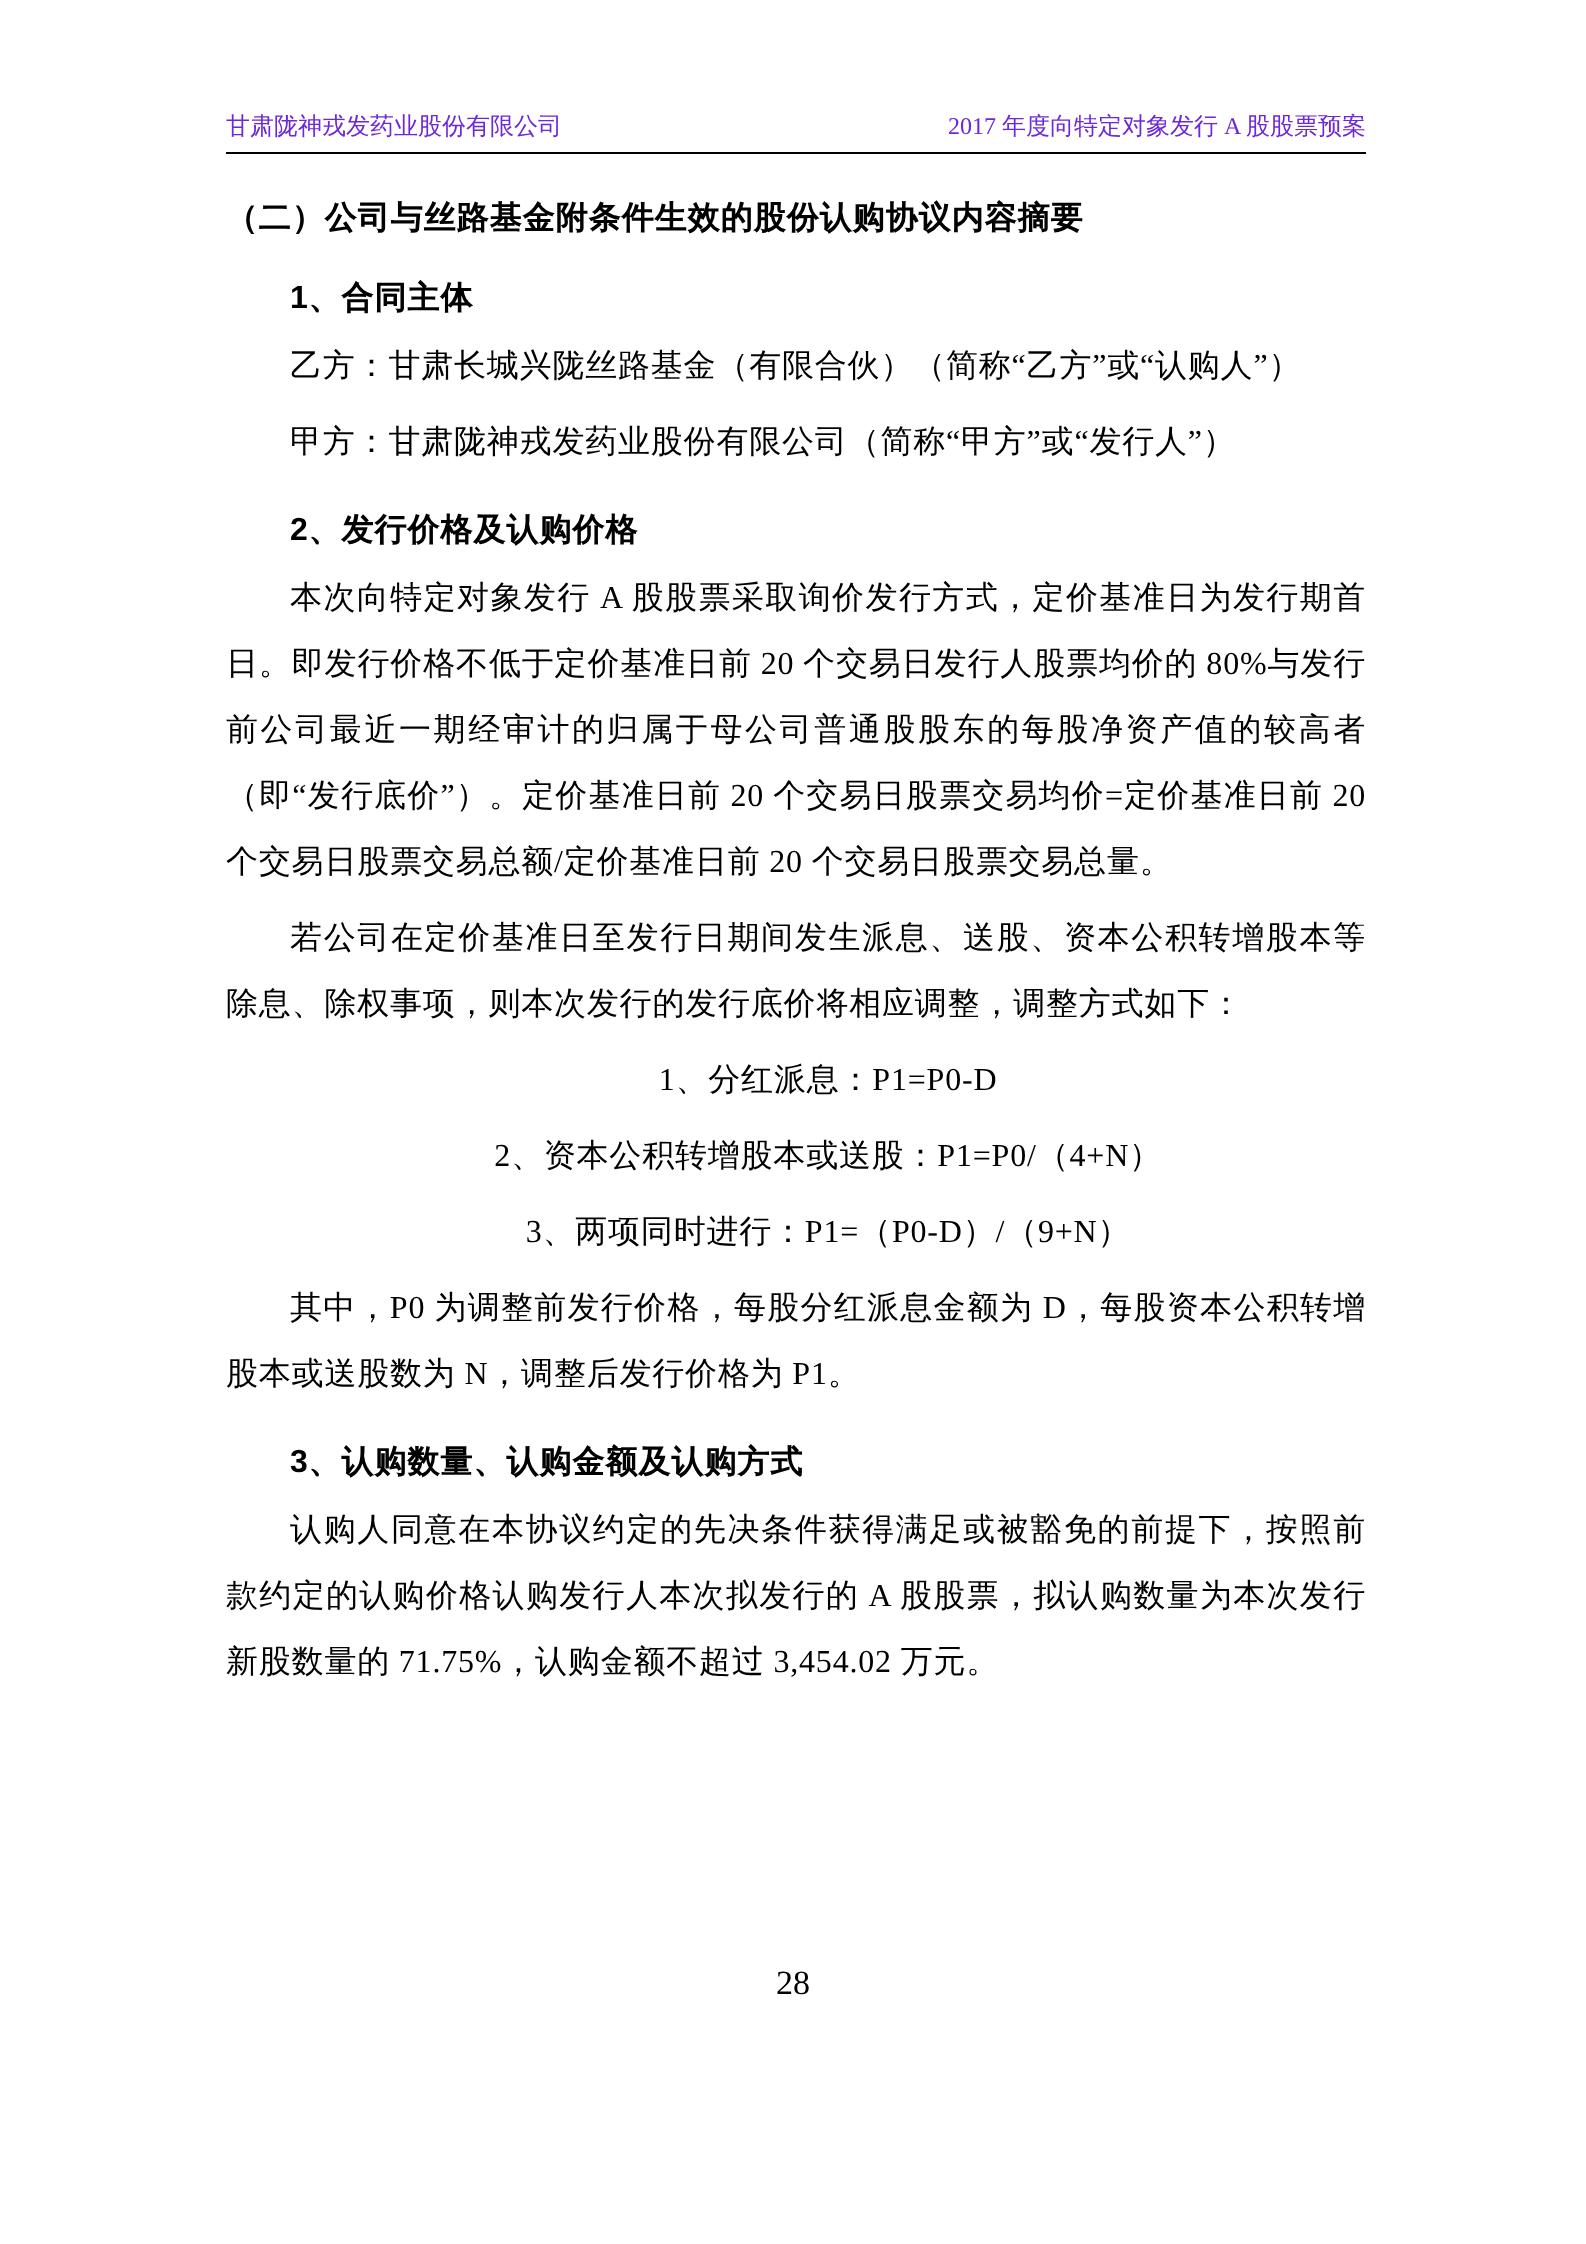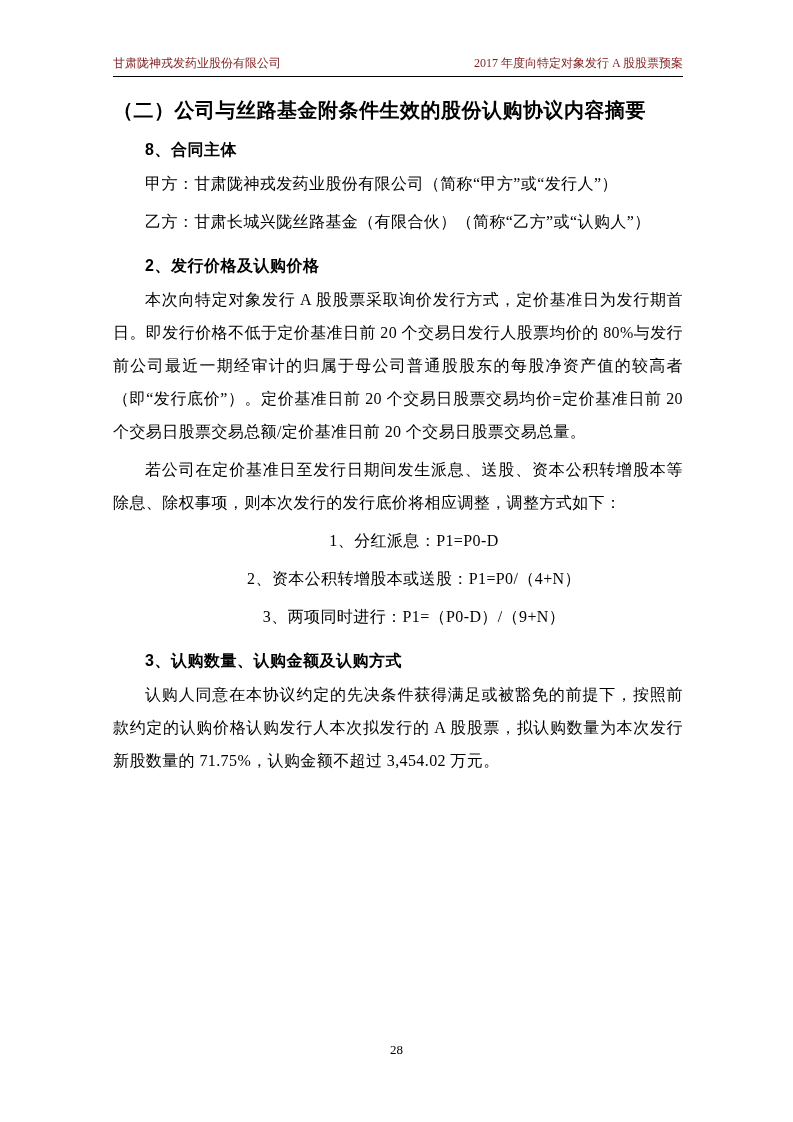--- a/index.html
+++ b/index.html
@@ -21,31 +21,31 @@
   }
   .page-header {
     display: flex;
     justify-content: space-between;
     align-items: flex-start;
     padding-top: 56px;
     padding-bottom: 5px;
     border-bottom: 1.5px solid #000000;
     font-size: 12px;
     line-height: 15px;
-    color: #7f1d1d;
+    color: #6d28d9;
   }
   .doc-body {
     font-size: 16px;
     line-height: 33px;
     text-align: justify;
     letter-spacing: 0.4px;
   }
   .section-heading {
     font-family: "Liberation Sans", "DejaVu Sans", sans-serif;
-    font-size: 20px;
+    font-size: 16px;
     font-weight: bold;
     line-height: 24px;
     margin: 21px 0 5px 0;
     letter-spacing: 0.5px;
     text-align: left;
   }
   .sub-heading {
     font-family: "Liberation Sans", "DejaVu Sans", sans-serif;
     font-size: 16px;
     font-weight: bold;
@@ -59,50 +59,51 @@
     margin: 5px 0;
     text-indent: 2em;
   }
   .formula {
     text-align: center;
   }
   .page-footer {
     position: absolute;
     left: 0;
     right: 0;
-    top: 1042px;
+    top: 984px;
     text-align: center;
-    font-size: 13px;
+    font-size: 17px;
     line-height: 15px;
   }
 </style>
 </head>
 <body>
 
 <div class="page">
 
   <header class="page-header">
     <span>甘肃陇神戎发药业股份有限公司</span>
     <span>2017 年度向特定对象发行 A 股股票预案</span>
   </header>
 
   <main class="doc-body">
 
     <h2 class="section-heading">（二）公司与丝路基金附条件生效的股份认购协议内容摘要</h2>
 
-    <h3 class="sub-heading">8、合同主体</h3>
+    <h3 class="sub-heading">1、合同主体</h3>
+    <p class="para">乙方：甘肃长城兴陇丝路基金（有限合伙）（简称“乙方”或“认购人”）</p>
     <p class="para">甲方：甘肃陇神戎发药业股份有限公司（简称“甲方”或“发行人”）</p>
-    <p class="para">乙方：甘肃长城兴陇丝路基金（有限合伙）（简称“乙方”或“认购人”）</p>
 
     <h3 class="sub-heading">2、发行价格及认购价格</h3>
     <p class="para">本次向特定对象发行 A 股股票采取询价发行方式，定价基准日为发行期首日。即发行价格不低于定价基准日前 20 个交易日发行人股票均价的 80%与发行前公司最近一期经审计的归属于母公司普通股股东的每股净资产值的较高者（即“发行底价”）。定价基准日前 20 个交易日股票交易均价=定价基准日前 20 个交易日股票交易总额/定价基准日前 20 个交易日股票交易总量。</p>
     <p class="para">若公司在定价基准日至发行日期间发生派息、送股、资本公积转增股本等除息、除权事项，则本次发行的发行底价将相应调整，调整方式如下：</p>
     <p class="para formula">1、分红派息：P1=P0-D</p>
     <p class="para formula">2、资本公积转增股本或送股：P1=P0/（4+N）</p>
     <p class="para formula">3、两项同时进行：P1=（P0-D）/（9+N）</p>
+    <p class="para">其中，P0 为调整前发行价格，每股分红派息金额为 D，每股资本公积转增股本或送股数为 N，调整后发行价格为 P1。</p>
 
     <h3 class="sub-heading">3、认购数量、认购金额及认购方式</h3>
     <p class="para">认购人同意在本协议约定的先决条件获得满足或被豁免的前提下，按照前款约定的认购价格认购发行人本次拟发行的 A 股股票，拟认购数量为本次发行新股数量的 71.75%，认购金额不超过 3,454.02 万元。</p>
 
   </main>
 
   <footer class="page-footer">
     <span>28</span>
   </footer>
 

